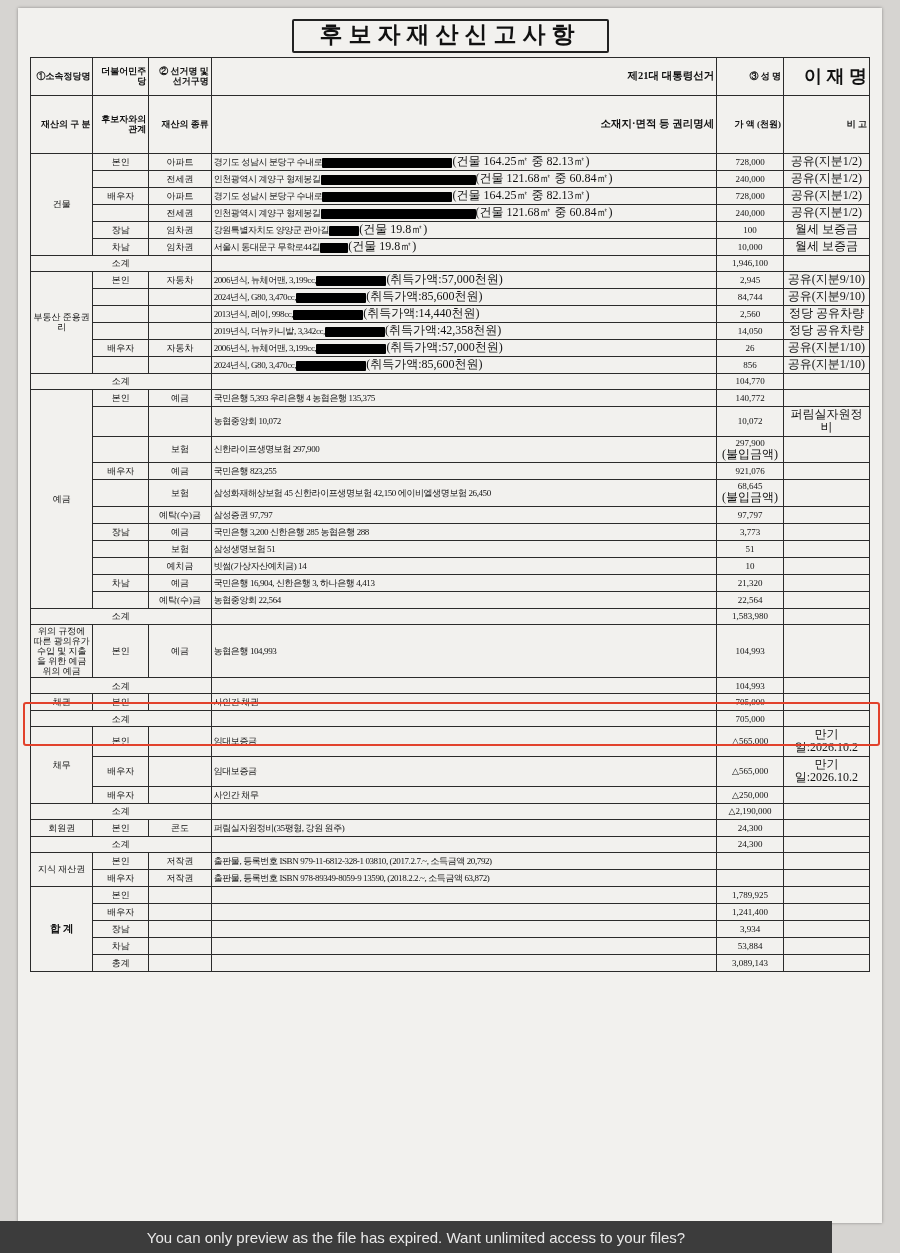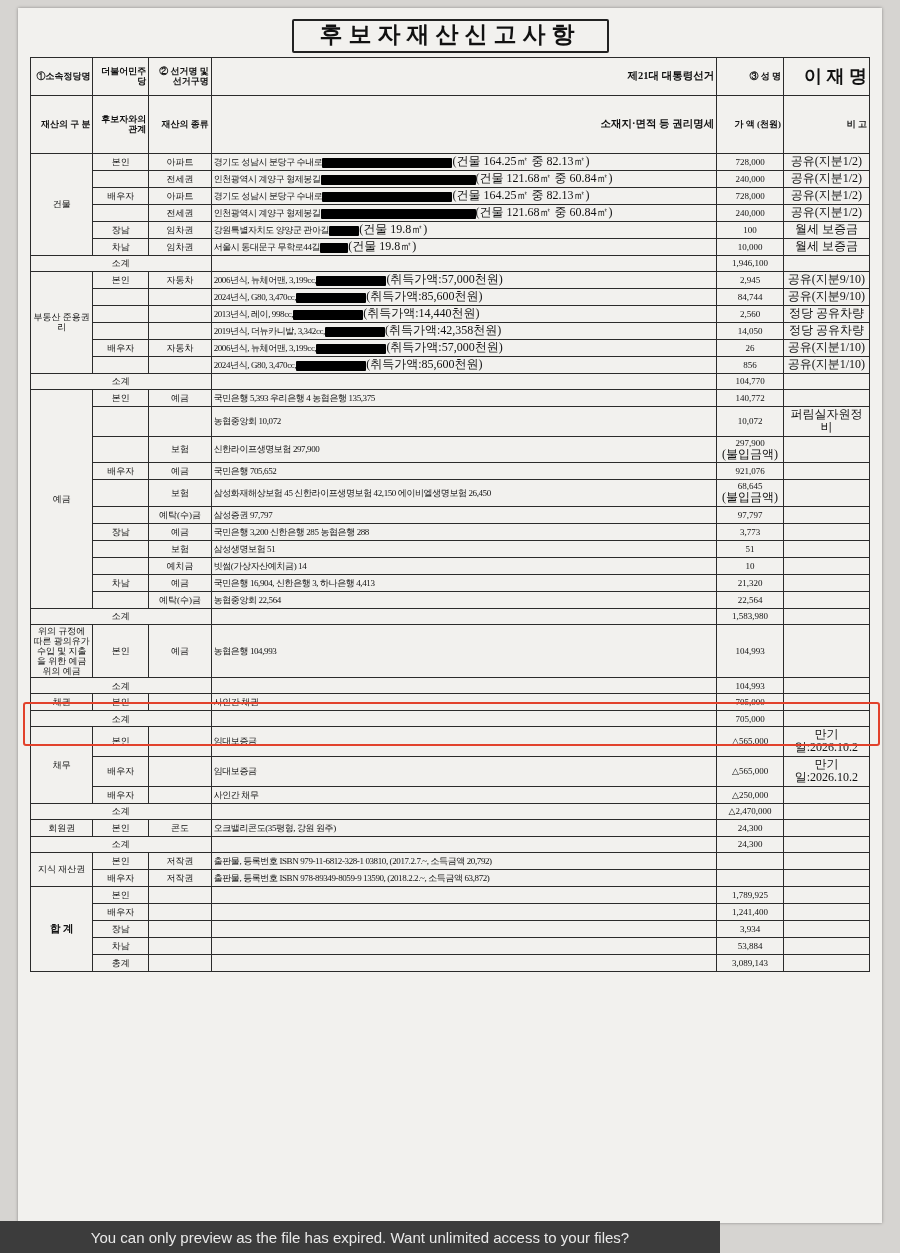--- a/index.html
+++ b/index.html
@@ -63,21 +63,21 @@
   }
   .subtotal td{background:#f2f1ee;}
   .highlight-box{
     position:absolute;
     border:2px solid #e2422c;
     border-radius:3px;
     pointer-events:none;
   }
   .footer{
     position:absolute;
-    left:0;bottom:0;width:720px;height:32px;
+    left:0;bottom:0;width:832px;height:32px;
     background:#3c3c3c;
     color:#e9e9e9;
     font-family:"Liberation Sans", sans-serif;
     font-size:15px;
     display:flex;align-items:center;justify-content:center;
   }
   .tight{letter-spacing:-.4px;text-align:right;}
 </style>
 </head>
 <body>
@@ -238,21 +238,21 @@
           <tr style="height:17px;">
             <td class="c sm"></td>
             <td class="c sm">보험</td>
             <td class="l sm"><span class="tight">신한라이프생명보험 297,900</span></td>
             <td class="r sm">297,900<div class="xsm">(불입금액)</div></td>
             <td class="c xsm"></td>
           </tr>
           <tr style="height:17px;">
             <td class="c sm">배우자</td>
             <td class="c sm">예금</td>
-            <td class="l sm"><span class="tight">국민은행 705,652</span></td>
+            <td class="l sm"><span class="tight">국민은행 823,255</span></td>
             <td class="r sm">921,076</td>
             <td class="c xsm"></td>
           </tr>
           <tr style="height:17px;">
             <td class="c sm"></td>
             <td class="c sm">보험</td>
             <td class="l sm"><span class="tight">삼성화재해상보험 45 신한라이프생명보험 42,150 에이비엘생명보험 26,450</span></td>
             <td class="r sm">68,645<div class="xsm">(불입금액)</div></td>
             <td class="c xsm"></td>
           </tr>
@@ -350,28 +350,28 @@
           <tr style="height:17px;">
             <td class="c sm">배우자</td>
             <td class="c sm"></td>
             <td class="l sm"><span class="tight">사인간 채무</span></td>
             <td class="r sm">△250,000</td>
             <td class="c xsm"></td>
           </tr>
           <tr class="subtotal" style="height:16px;">
             <td colspan="3" class="c sm">소계</td>
             <td></td>
-            <td class="r sm">△2,470,000</td>
+            <td class="r sm">△2,190,000</td>
             <td></td>
           </tr>
           <tr style="height:17px;">
             <td rowspan="1" class="c sm">회원권</td>
             <td class="c sm">본인</td>
             <td class="c sm">콘도</td>
-            <td class="l sm"><span class="tight">오크밸리콘도(35평형, 강원 원주)</span></td>
+            <td class="l sm"><span class="tight">퍼림실자원정비(35평형, 강원 원주)</span></td>
             <td class="r sm">24,300</td>
             <td class="c xsm"></td>
           </tr>
           <tr class="subtotal" style="height:16px;">
             <td colspan="3" class="c sm">소계</td>
             <td></td>
             <td class="r sm">24,300</td>
             <td></td>
           </tr>
           <tr style="height:17px;">

